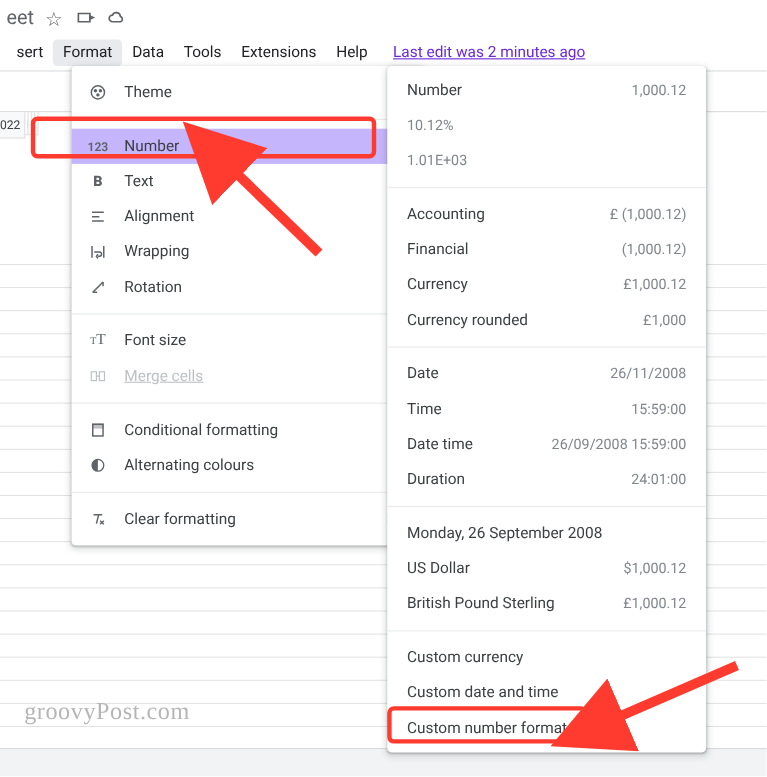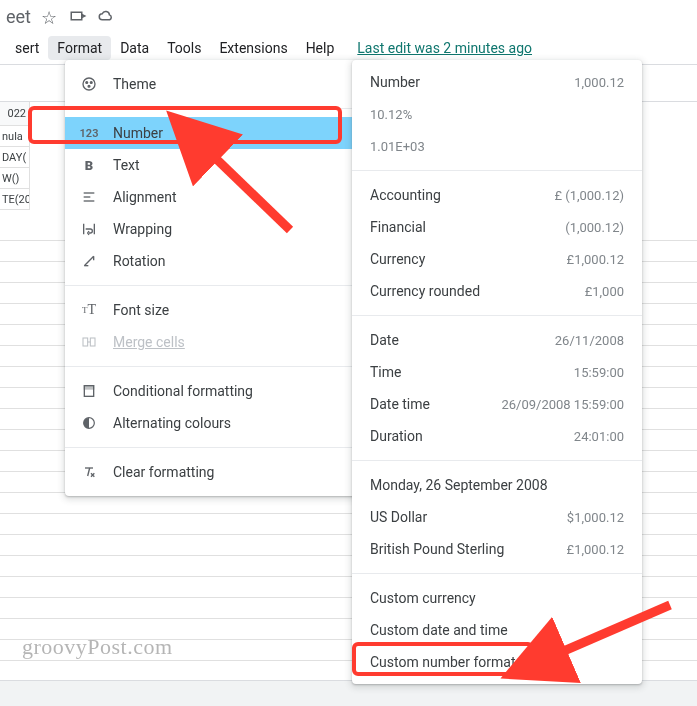--- a/index.html
+++ b/index.html
@@ -30,42 +30,41 @@
     align-items: center;
     padding-left: 6px;
     gap: 0;
     font-size: 14px;
     color: #202124;
   }
   .menubar .mi { padding: 4px 9px; border-radius: 4px; cursor: pointer; }
   .menubar .mi.open { background: #e8eaed; }
   .last-edit {
     margin-left: 14px;
-    color: #0f766e;
+    color: #6d28d9;
     text-decoration: underline;
     font-size: 14px;
   }
   .toolbar {
     height: 38px;
     border-top: 1px solid #dadce0;
     border-bottom: 1px solid #dadce0;
     display: flex;
     align-items: center;
     padding-left: 8px;
     gap: 12px;
     color: #5f6368;
     overflow: hidden;
   }
   .sheet-col {
     position: absolute;
     left: 0;
     top: 102px;
     width: 30px;
     display: flex;
-    flex-direction: column;
     font-size: 11px;
     color: #3c4043;
   }
   .sheet-col .hdr {
     height: 24px;
     background: #f8f9fa;
     border-bottom: 1px solid #e0e0e0;
     border-right: 1px solid #e0e0e0;
     text-align: right;
     padding-right: 3px;
@@ -95,21 +94,21 @@
   }
   .menu .row {
     display: flex;
     align-items: center;
     height: 32px;
     padding: 0 16px 0 14px;
     color: #3c4043;
     cursor: pointer;
     position: relative;
   }
-  .menu .row.hover { background: #7dd3fc; }
+  .menu .row.hover { background: #c4b5fd; }
   .menu .row.disabled { color: #bdc1c6; cursor: default; text-decoration: underline; }
   .menu .sep { height: 1px; background: #e8eaed; margin: 8px 0; }
   .menu .ic {
     width: 20px;
     height: 20px;
     margin-right: 14px;
     display: inline-flex;
     align-items: center;
     justify-content: center;
     color: #5f6368;

